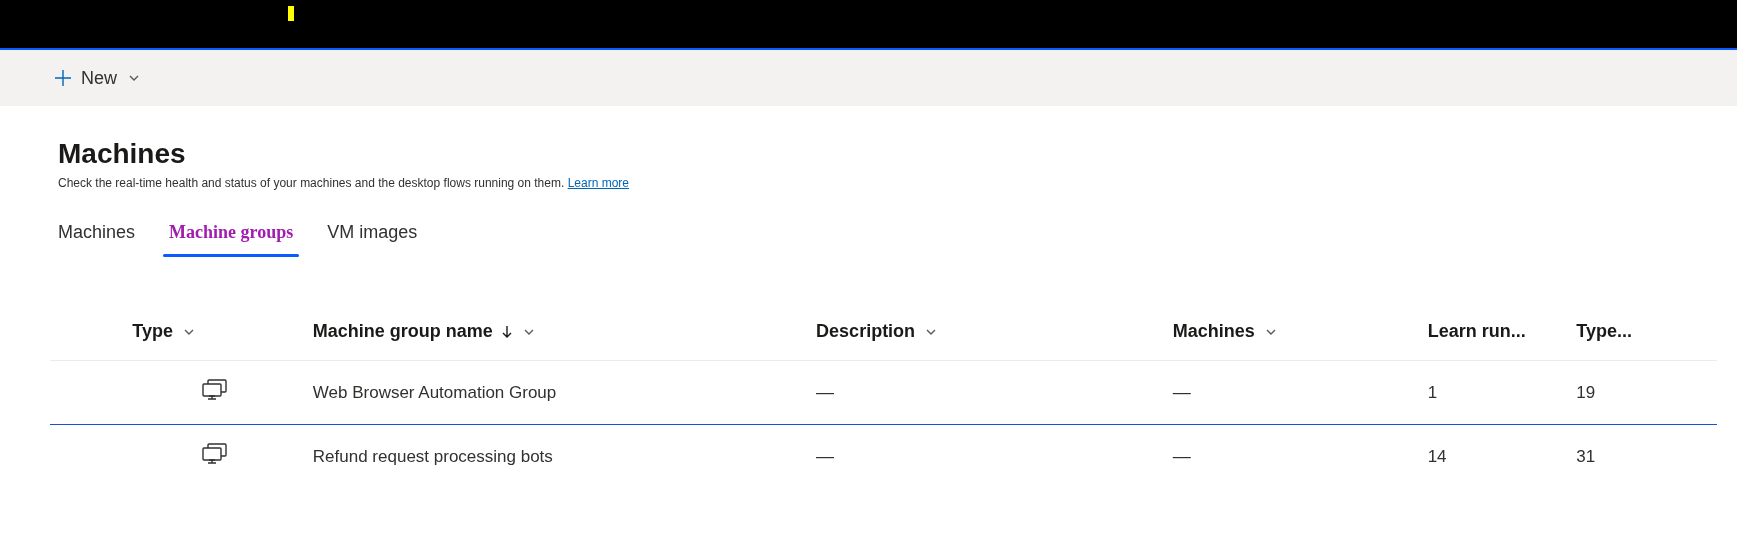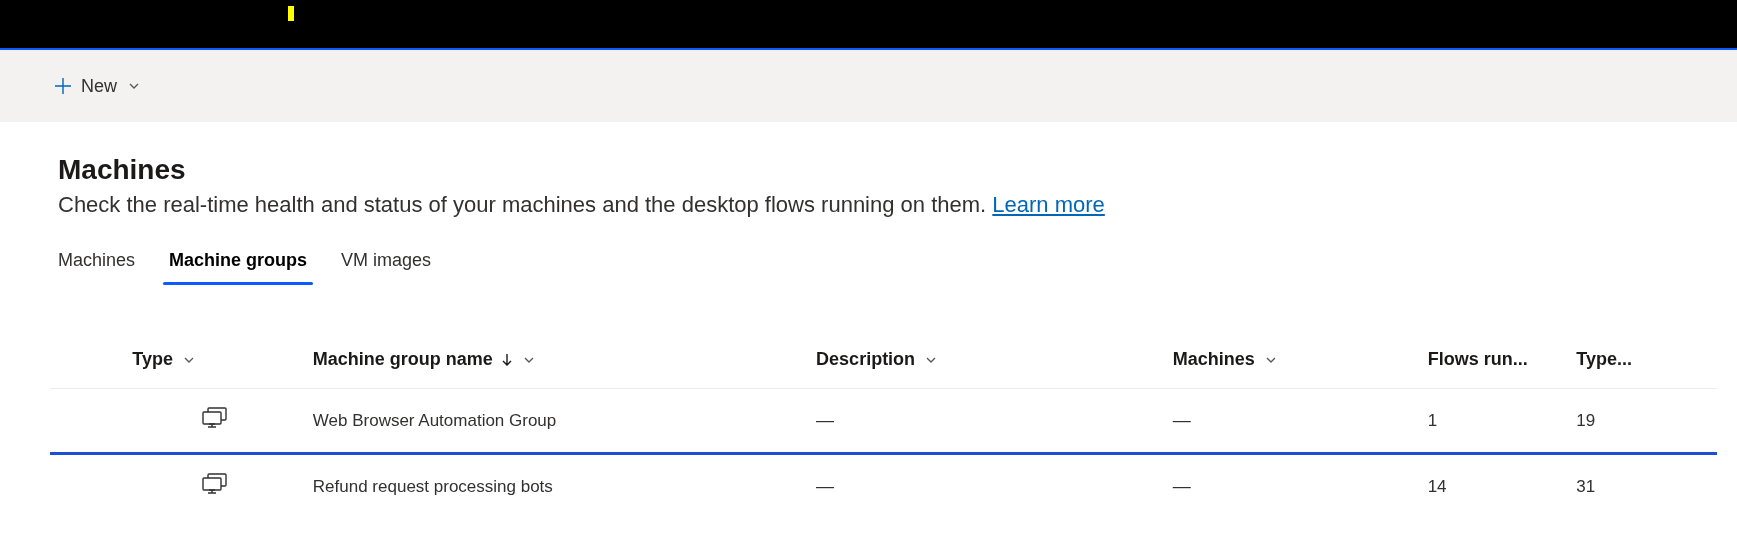--- a/index.html
+++ b/index.html
@@ -20,21 +20,21 @@
     position: absolute;
     left: 288px; top: 6px;
     width: 6px; height: 15px;
     background: #ffff00;
   }
   .blue-line {
     height: 2px;
     background: #0a5cff;
   }
   .toolbar {
-    height: 72px;
+    height: 56px;
     background: #f3f2f1;
     display: flex;
     align-items: center;
     padding: 0 40px 0 54px;
   }
   .new-btn {
     display: inline-flex;
     align-items: center;
     gap: 9px;
     cursor: pointer;
@@ -55,21 +55,21 @@
   .content {
     padding: 14px 78px 0 58px;
   }
   .page-title {
     font-size: 28px;
     font-weight: 600;
     margin: 18px 0 6px 0;
     color: #1b1a19;
   }
   .page-desc {
-    font-size: 22px;
+    font-size: 12px;
     color: #323130;
     margin: 0 0 24px 0;
   }
   .page-desc a {
     color: #0067b8;
     text-decoration: underline;
   }
   .tabs {
     display: flex;
     gap: 34px;
@@ -78,21 +78,22 @@
   }
   .tab {
     font-size: 18px;
     padding: 6px 0 12px 0;
     cursor: pointer;
     color: #323130;
     position: relative;
   }
   .tab.active {
     font-weight: 600;
-    color: #000000;
+    color: #a21caf;
+    font-family: Liberation Serif, serif;
   }
   .tab.active::after {
     content: "";
     position: absolute;
     left: -6px; right: -6px; bottom: -2px;
     height: 3px;
     background: #0a5cff;
     border-radius: 2px;
   }
   .table-wrap {
@@ -130,21 +131,21 @@
     gap: 8px;
     cursor: pointer;
   }
   .sort-arrow {
     display: inline-flex;
     align-items: center;
   }
   table.data tbody td {
     font-size: 17px;
     padding: 18px 8px;
-    border-bottom: 3px solid #1d4ed8;
+    border-bottom: 1px solid #1d4ed8;
     color: #323130;
     vertical-align: middle;
     white-space: nowrap;
     overflow: hidden;
     text-overflow: ellipsis;
   }
   tbody tr:last-child td { border-bottom: none; }
   td.type-cell { text-align: center; padding-left: 0; }
   .mgroup-icon {
     display: inline-flex;
@@ -253,21 +254,21 @@
             <span class="hd">
               <span>Machines</span>
               <span class="chevron-icon">
                 <svg width="12" height="12" viewBox="0 0 12 12" fill="none">
                     <path d="M2 4 L6 8 L10 4" stroke="currentColor" stroke-width="1.4" fill="none"></path>
                   </svg>
               </span>
             </span>
           </th>
           <th>
-            <span>Flows run...</span>
+            <span>Learn run...</span>
           </th>
           <th>
             <span>Type...</span>
           </th>
         </tr>
       </thead>
       <tbody>
         <tr>
           <td></td>
           <td class="type-cell">

